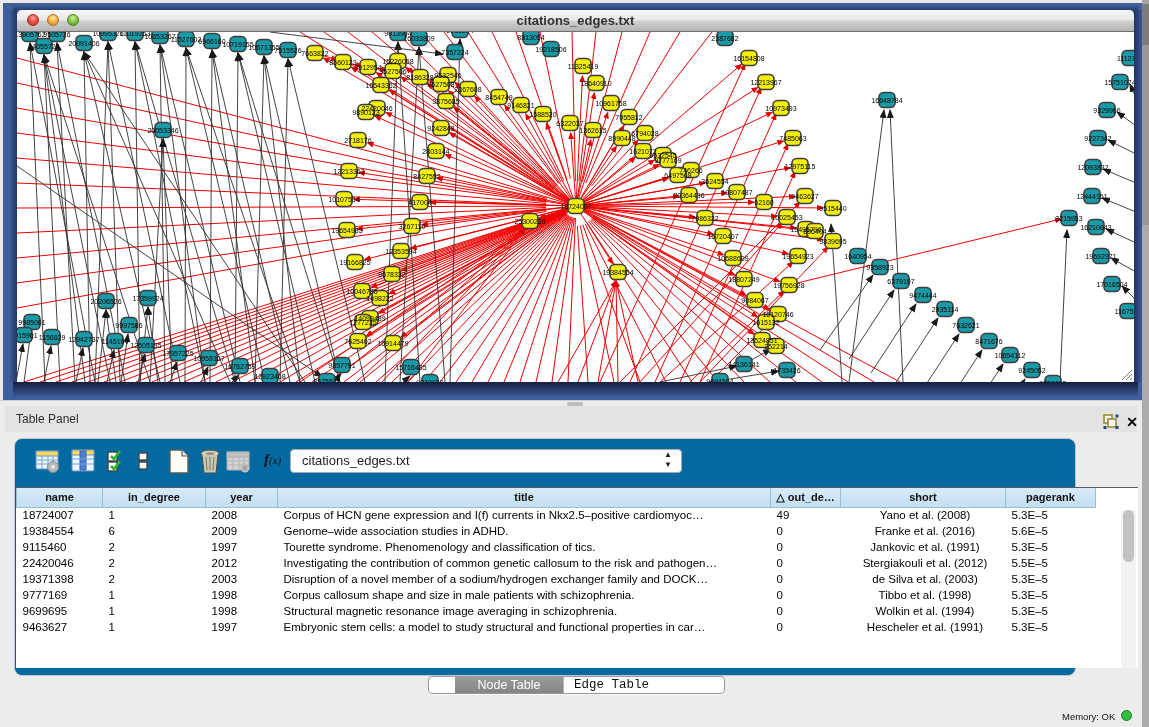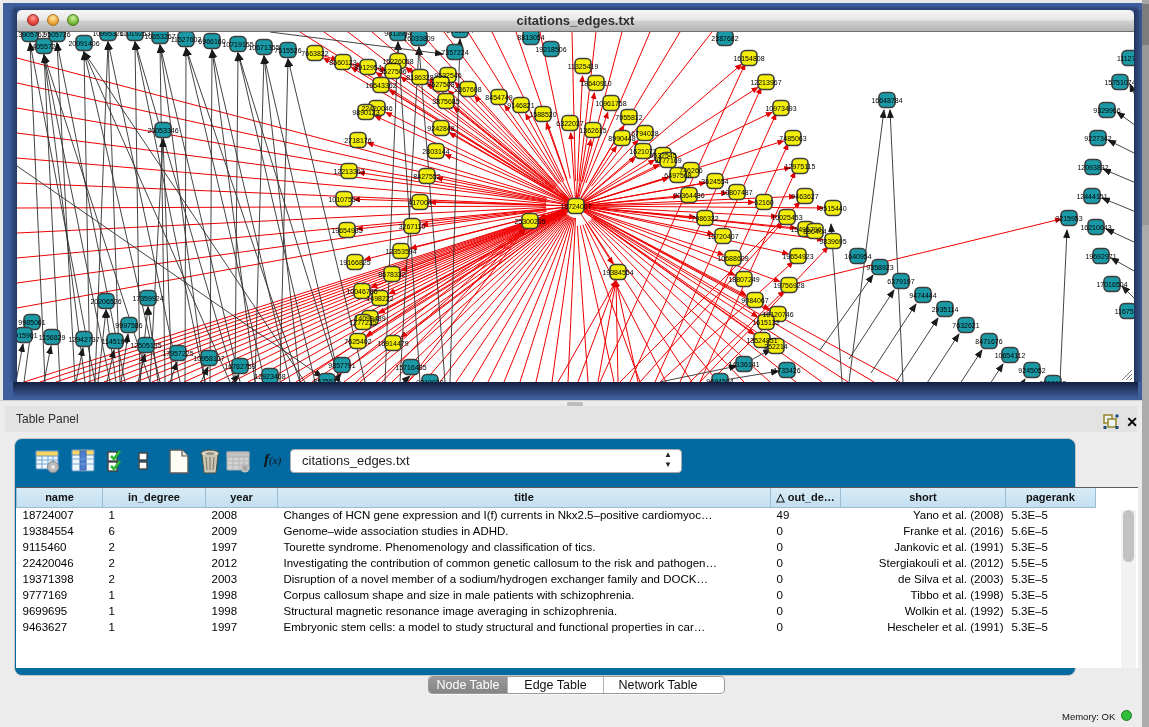--- a/index.html
+++ b/index.html
@@ -67,31 +67,31 @@
 table.grid th { height:19px; background:linear-gradient(#d7eaf6,#c3dff0);
   border:1px solid #9cbcd2; border-top:none; font-weight:bold; font-size:11px; color:#111; }
 table.grid td { height:16px; padding:0 2px 0 6px; overflow:hidden; white-space:nowrap; }
 table.grid col.c1 { width:86px; }
 table.grid col.c2 { width:103px; }
 table.grid col.c3 { width:72px; }
 table.grid col.c4 { width:493px; }
 table.grid col.c5 { width:70px; }
 table.grid col.c6 { width:165px; }
 table.grid col.c7 { width:90px; }
-table.grid td.c6 { text-align:right; }
+table.grid td.c6 { text-align:center; }
 #vsb { position:absolute; left:1105px; top:22px; width:15px; height:158px; background:#f2f2f2; }
 #vsb .th { position:absolute; left:2px; top:0px; width:11px; height:52px; background:#c2c2c2; border-radius:6px; }
 
 #tabs { position:absolute; left:428px; top:275px; width:297px; height:18px;
   border:1px solid #9a9a9a; border-radius:4px; background:#fff; overflow:hidden;
   box-shadow:0 1px 0 rgba(255,255,255,.7); font-size:12.5px; }
 #tabs span { float:left; height:18px; line-height:17px; text-align:center; color:#111; }
 #tabs .sel { background:linear-gradient(#9a9a9a,#828282); color:#fff; }
-#tabs .s1 { width:78px; }
-#tabs .s2 { width:96px; border-left:1px solid #b5b5b5; }
+#tabs .s1 { width:108px;margin-left:26px; }
+#tabs .s2 { width:96px; border-left:1px solid #b5b5b5;font-family:Liberation Mono, monospace; }
 #tabs .s3 { width:109px; border-left:1px solid #b5b5b5; }
 
 #mem { position:absolute; left:1062px; top:310px; font-size:9.5px; color:#111; }
 #memdot { position:absolute; left:1121px; top:309px; width:11px; height:11px;
   border-radius:50%; background:#2ebe3a; border:1px solid #1e7a26; }
 </style>
 </head>
 <body>
 <div id="stage">
 
@@ -764,21 +764,21 @@
                 <th>year</th>
                 <th>title</th>
             <th>△ out_de…</th>
                 <th>short</th>
                 <th>pagerank</th>
           </tr>
 <tr>
                 <td class="c1">18724007</td>
                 <td class="c2">1</td>
                 <td class="c3">2008</td>
-                <td class="c4">Changes of HCN gene expression and I(f) currents in Nkx2.5–positive cardiomyoc…</td>
+                <td class="c4">Corpus of HCN gene expression and I(f) currents in Nkx2.5–positive cardiomyoc…</td>
                 <td class="c5">49</td>
                 <td class="c6">Yano et al. (2008)</td>
                 <td class="c7">5.3E–5</td>
               </tr>
 <tr>
                 <td class="c1">19384554</td>
                 <td class="c2">6</td>
                 <td class="c3">2009</td>
                 <td class="c4">Genome–wide association studies in ADHD.</td>
                 <td class="c5">0</td>
@@ -820,21 +820,21 @@
                 <td class="c5">0</td>
                 <td class="c6">Tibbo et al. (1998)</td>
                 <td class="c7">5.3E–5</td>
               </tr>
 <tr>
                 <td class="c1">9699695</td>
                 <td class="c2">1</td>
                 <td class="c3">1998</td>
                 <td class="c4">Structural magnetic resonance image averaging in schizophrenia.</td>
                 <td class="c5">0</td>
-                <td class="c6">Wolkin et al. (1992)</td>
+                <td class="c6">Wolkin et al. (1994)</td>
                 <td class="c7">5.3E–5</td>
               </tr>
 <tr>
                 <td class="c1">9463627</td>
                 <td class="c2">1</td>
                 <td class="c3">1997</td>
                 <td class="c4">Embryonic stem cells: a model to study structural and functional properties in car…</td>
                 <td class="c5">0</td>
                 <td class="c6">Hescheler et al. (1991)</td>
                 <td class="c7">5.3E–5</td>

